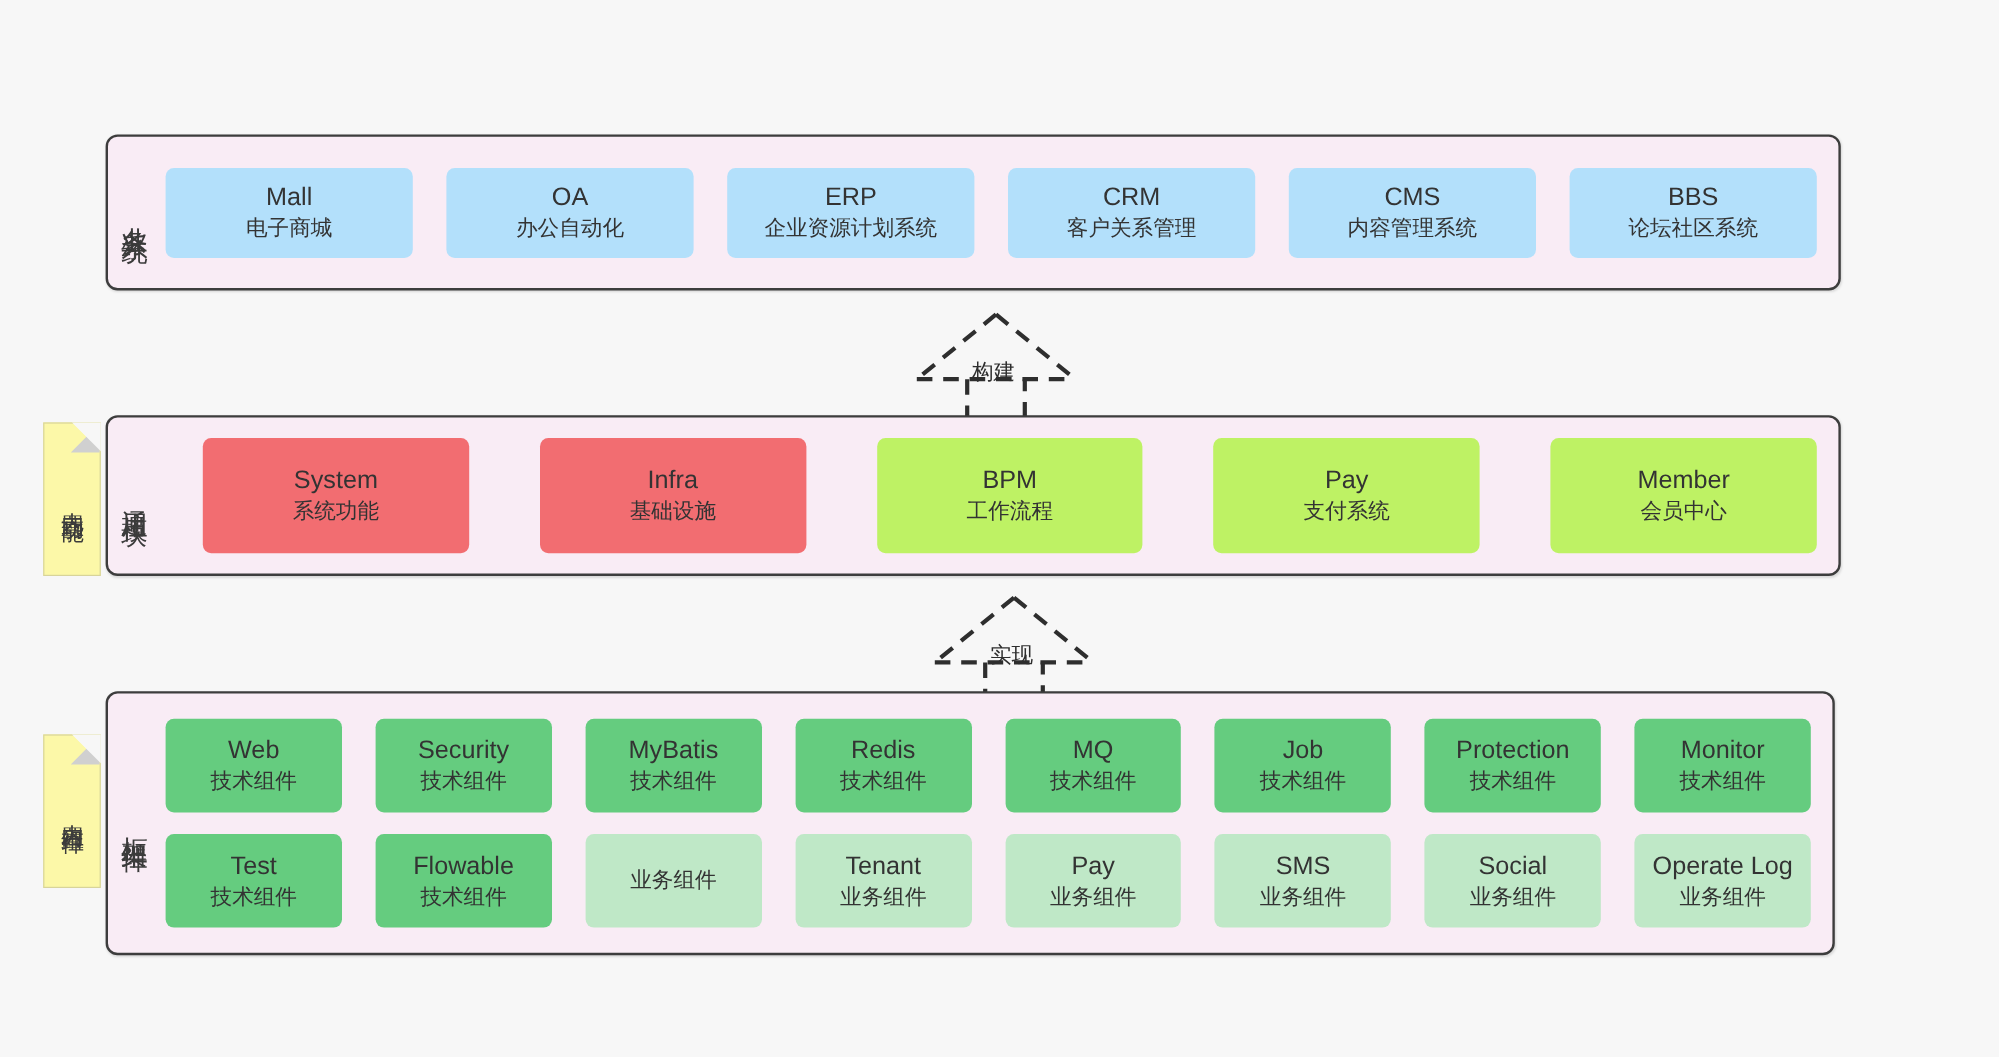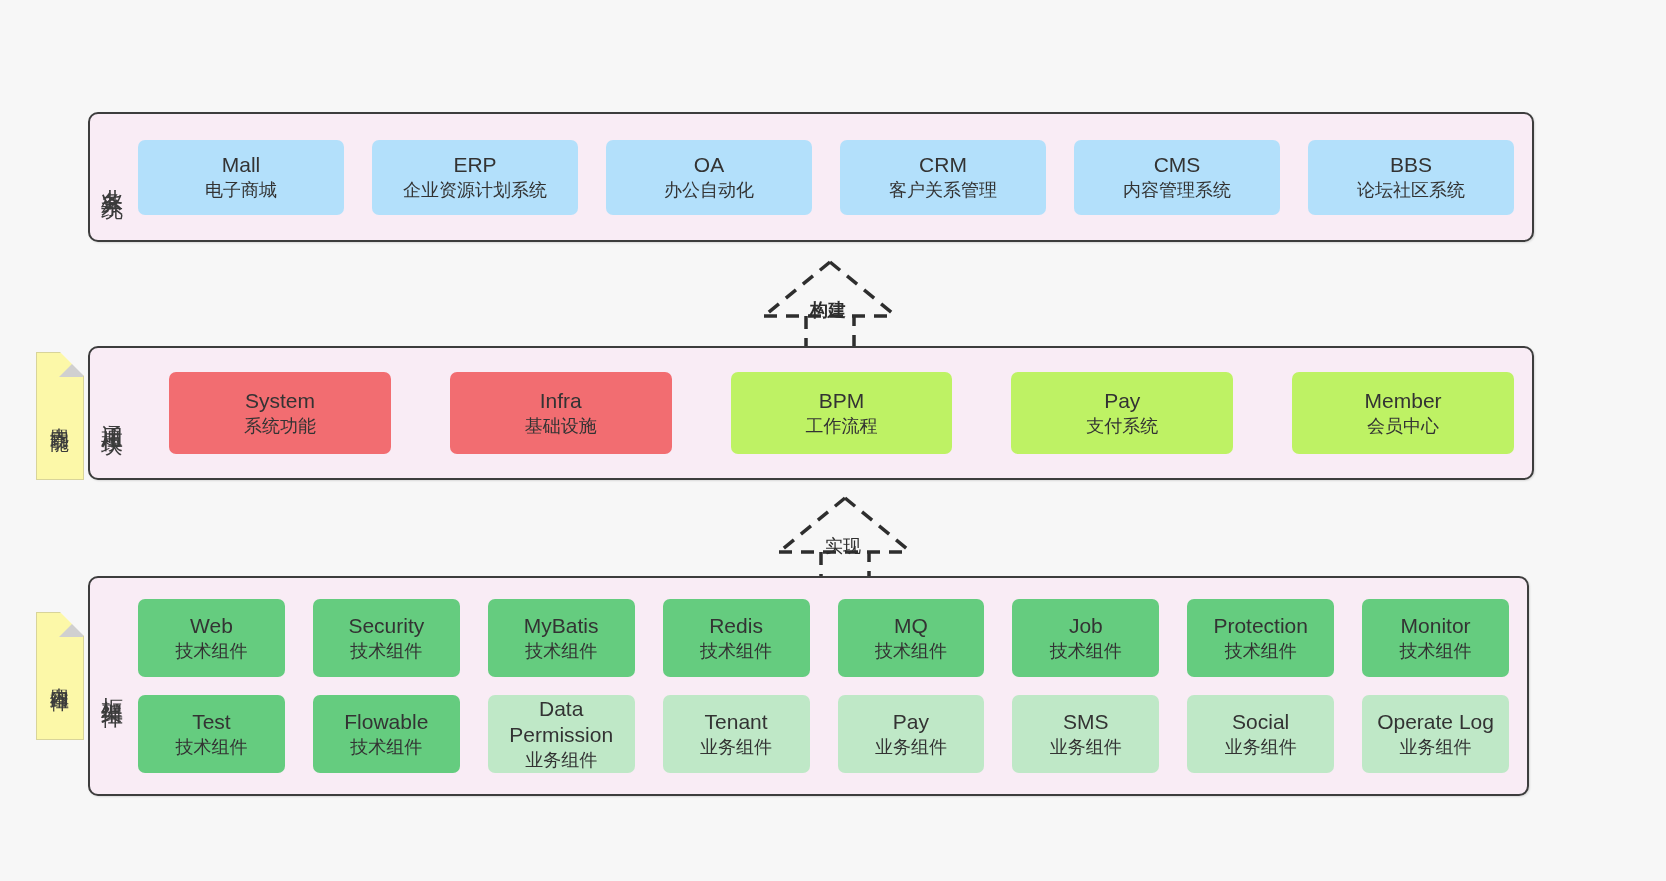--- a/index.html
+++ b/index.html
@@ -64,21 +64,21 @@
   .card .t1 { font-size: 21px; }
   .card .t2 { font-size: 18px; }
 
   .c-blue       { background: #b3e0fb; }
   .c-red        { background: #f26d71; }
   .c-pink       { background: #bef264; }
   .c-green      { background: #65cc7f; }
   .c-lightgreen { background: #bfe8c7; }
 
   .h-business  { height: 75px; }
-  .h-module    { height: 82px; margin-left: 31px; }
+  .h-module    { height: 96px; margin-left: 31px; }
   .h-component { height: 78px; }
 
   
   .note {
     position: absolute;
     background: #fcf8a8;
     border: 1px solid #d8d49a;
     display: flex;
     align-items: center;
     justify-content: center;
@@ -126,26 +126,26 @@
 
   <div class="section" id="sec-business" style="left:88px; top:112px; width:1446px; height:130px;">
     <div class="section-label">业务系统</div>
     <div class="section-body">
       <div class="card-row" id="row-business">
           <div class="card undefined h-business c-blue">
             <div class="t1">Mall</div>
             <div class="t2">电子商城</div>
           </div>
           <div class="card undefined h-business c-blue">
+            <div class="t1">OA</div>
+            <div class="t2">办公自动化</div>
+          </div>
+          <div class="card undefined h-business c-blue">
             <div class="t1">ERP</div>
             <div class="t2">企业资源计划系统</div>
-          </div>
-          <div class="card undefined h-business c-blue">
-            <div class="t1">OA</div>
-            <div class="t2">办公自动化</div>
           </div>
           <div class="card undefined h-business c-blue">
             <div class="t1">CRM</div>
             <div class="t2">客户关系管理</div>
           </div>
           <div class="card undefined h-business c-blue">
             <div class="t1">CMS</div>
             <div class="t2">内容管理系统</div>
           </div>
           <div class="card undefined h-business c-blue">
@@ -156,21 +156,21 @@
     </div>
   </div>
 
   <div class="arrow" style="left:760px; top:258px;">
     <svg width="140" height="96" viewBox="0 0 140 96" aria-hidden="true">
       <path d="M 70 4 L 136 58" fill="none" stroke="#2e2e2e" stroke-width="3.5" stroke-dasharray="13 9" stroke-linecap="butt"></path>
       <path d="M 70 4 L 4 58" fill="none" stroke="#2e2e2e" stroke-width="3.5" stroke-dasharray="13 9" stroke-linecap="butt"></path>
       <path d="M 4 58 L 136 58" fill="none" stroke="#2e2e2e" stroke-width="3.5" stroke-dasharray="13 9" stroke-linecap="butt"></path>
       <path d="M 46 58 L 46 94 L 94 94 L 94 58" fill="none" stroke="#2e2e2e" stroke-width="3.5" stroke-dasharray="13 9" stroke-linecap="butt"></path>
     </svg>
-    <div class="arrow-label" style="left:50px; top:40px;font-weight:bold;">构建</div>
+    <div class="arrow-label" style="left:50px; top:40px;">构建</div>
   </div>
 
   <div class="note" style="left:36px; top:352px; width:48px; height:128px;">
     <span>内置功能</span>
   </div>
 
   <div class="section" id="sec-module" style="left:88px; top:346px; width:1446px; height:134px;">
     <div class="section-label">通用模块</div>
     <div class="section-body">
       <div class="card-row" id="row-module">
@@ -252,21 +252,20 @@
       <div class="card-row" id="row-comp2">
           <div class="card c-green h-component">
             <div class="t1">Test</div>
             <div class="t2">技术组件</div>
           </div>
           <div class="card c-green h-component">
             <div class="t1">Flowable</div>
             <div class="t2">技术组件</div>
           </div>
           <div class="card c-lightgreen h-component">
-            <div class="t1">Data Permission</div>
             <div class="t2">业务组件</div>
           </div>
           <div class="card c-lightgreen h-component">
             <div class="t1">Tenant</div>
             <div class="t2">业务组件</div>
           </div>
           <div class="card c-lightgreen h-component">
             <div class="t1">Pay</div>
             <div class="t2">业务组件</div>
           </div>

